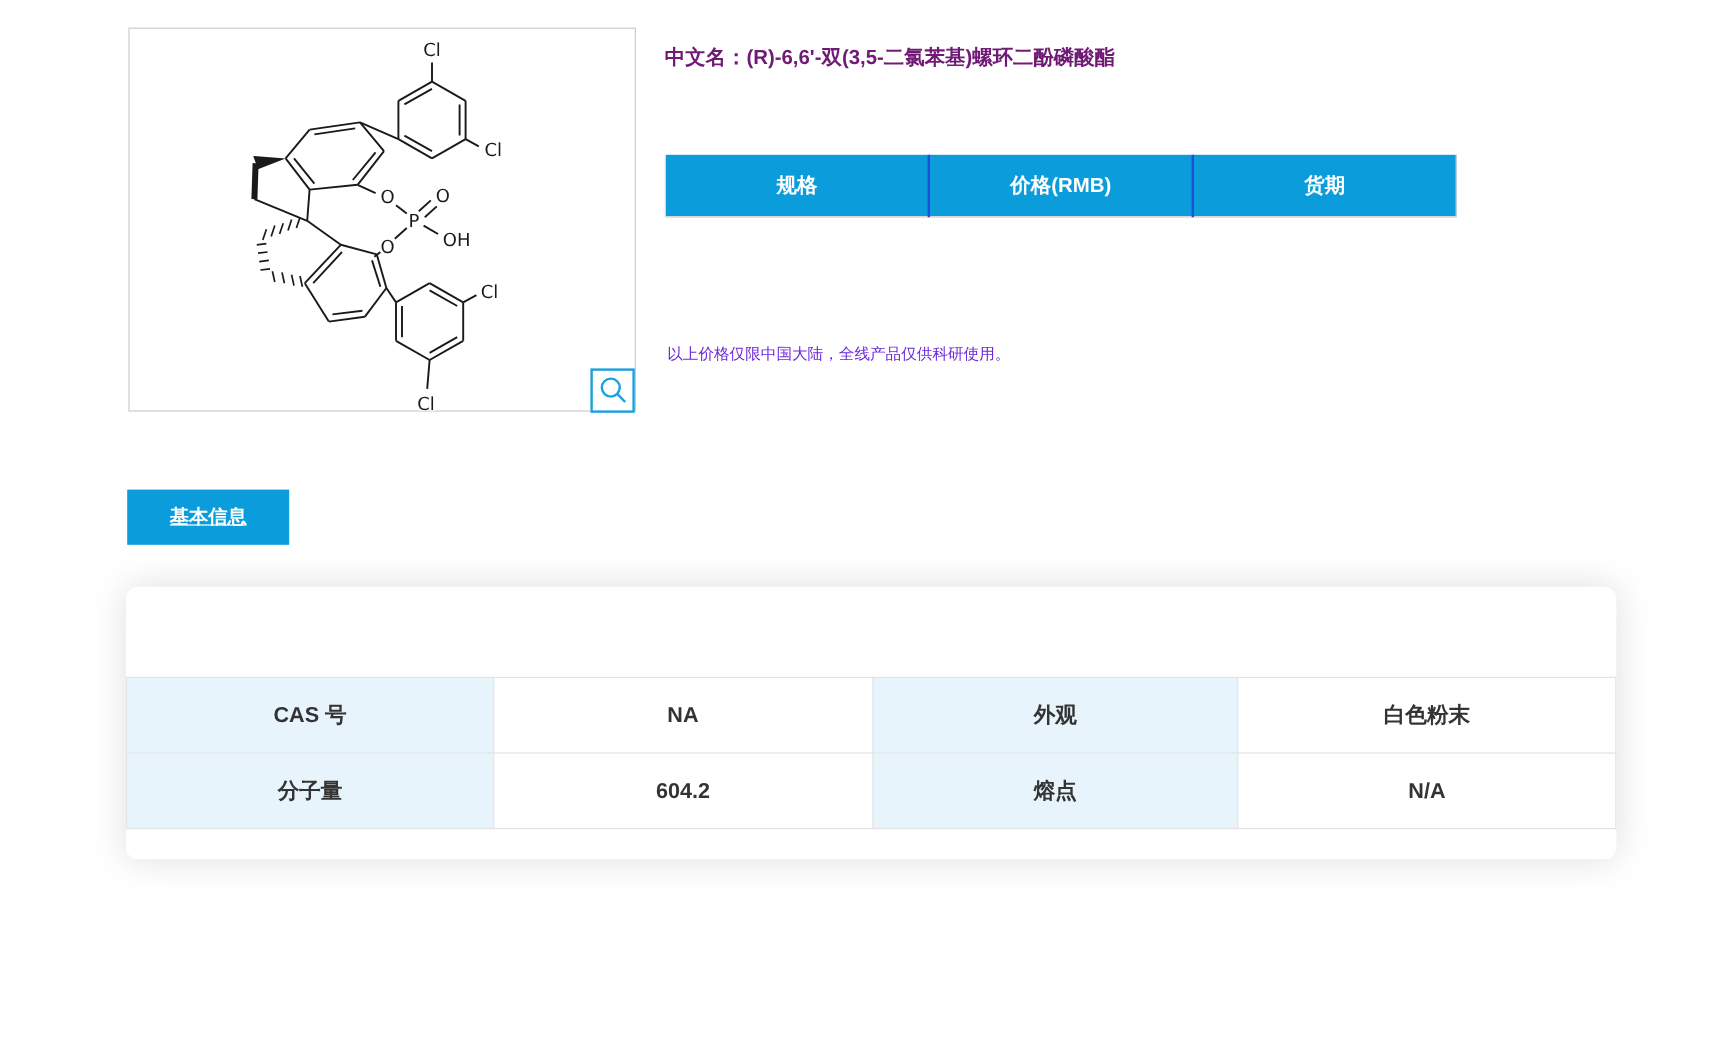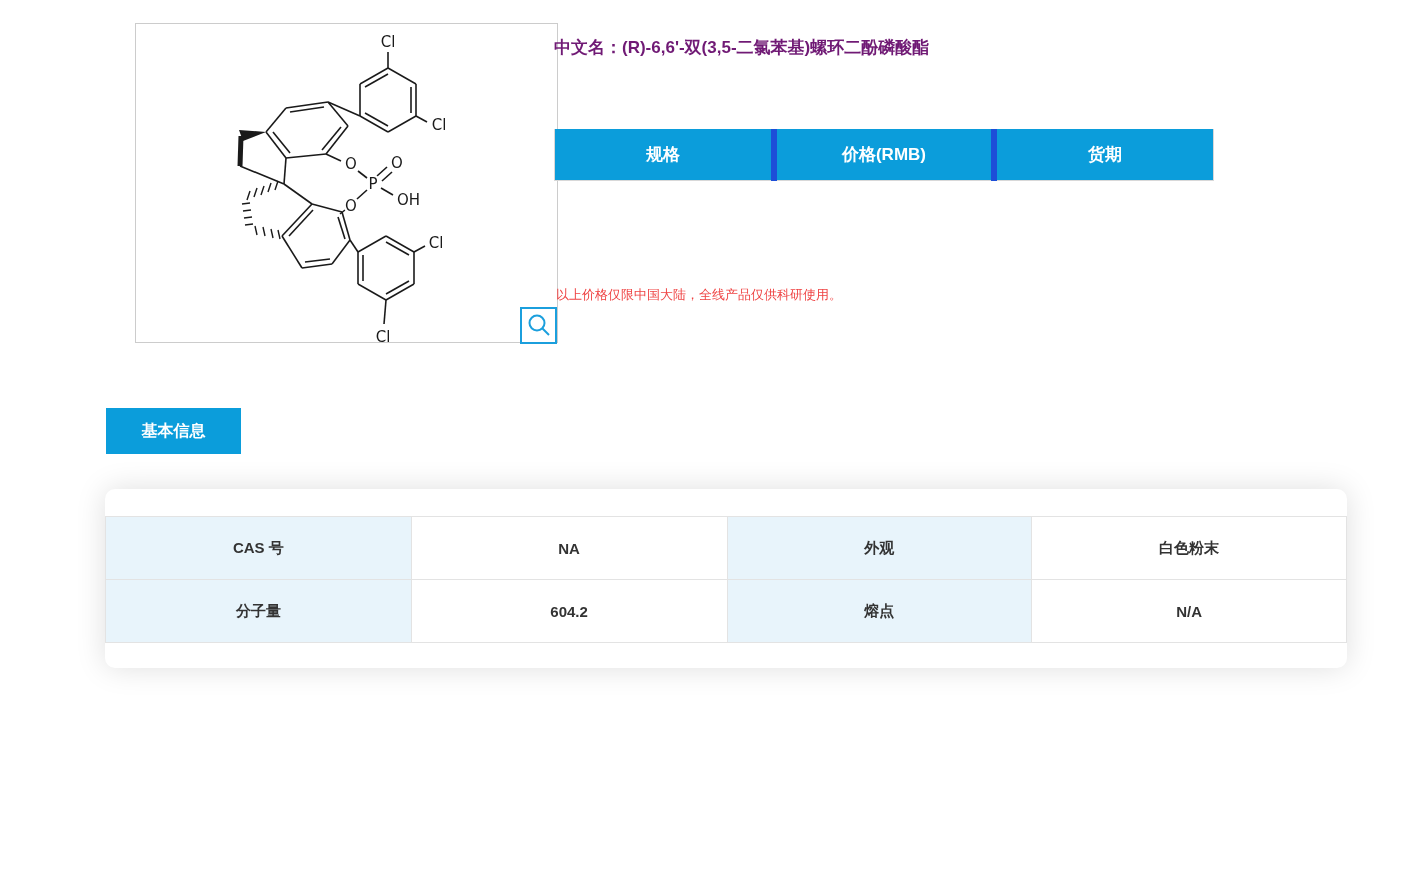--- a/index.html
+++ b/index.html
@@ -1,57 +1,57 @@
 <!DOCTYPE html>
 <html><head>
 <meta charset="utf-8">
 <style>
   html,body{margin:0;padding:0;background:#fff;}
   .page{position:relative;width:1425px;height:872px;background:#fff;overflow:hidden;
         font-family:"Liberation Sans","DejaVu Sans",sans-serif;color:#333;}
 
   
   .img-box{position:absolute;left:107px;top:23px;width:421px;height:318px;
-           border:1px solid #ccc;background:#fff;margin-left:28px;}
+           border:1px solid #ccc;background:#fff;}
   .mol{position:absolute;left:0;top:0;width:421px;height:318px;}
   .mol line,.mol polyline{stroke:#1a1a1a;stroke-width:1.6;fill:none;}
   .mol .hash{stroke-width:1.4;}
   .mol .bold{stroke-width:5;}
   .mol polygon{fill:#1a1a1a;}
   .mol text{font-family:"DejaVu Sans","Liberation Sans",sans-serif;font-size:15px;
             fill:#1a1a1a;stroke:#fff;stroke-width:4px;paint-order:stroke;}
   .zoom-btn{position:absolute;right:0px;bottom:-2px;width:37px;height:37px;background:#fff;
             border:2px solid #1b9fdd;padding:0;cursor:pointer;display:flex;
             align-items:center;justify-content:center;}
 
   
   .pname{position:absolute;left:554px;top:36px;font-size:17px;font-weight:600;color:#701a75;}
   .pcodes{position:absolute;left:554px;top:76px;font-size:17px;font-weight:600;color:#222;}
   .pcodes .gap{display:inline-block;width:24px;}
 
   table.price{position:absolute;left:554px;top:129px;width:660px;border-collapse:collapse;
               table-layout:fixed;font-size:17px;}
   table.price th{background:#0b9ddb;color:#fff;font-weight:700;height:49px;
-                 border-right:6px solid #1d4ed8;border-bottom:1px solid #d8d8d8;}
+                 border-right:2px solid #1d4ed8;border-bottom:1px solid #d8d8d8;}
   table.price th:last-child{border-right:1px solid #d8d8d8;}
   table.price td{height:50px;text-align:center;color:#333;background:#fff;
                  border:1px solid #d8d8d8;font-weight:400;}
   table.price{border-left:1px solid #d8d8d8;}
 
-  .note{position:absolute;left:556px;top:286px;font-size:13px;color:#ef4444;}
+  .note{position:absolute;left:556px;top:286px;font-size:13px;color:#6d28d9;}
 
   
   .tab{position:absolute;left:106px;top:408px;width:135px;height:46px;background:#0b9ddb;
        color:#fff;font-size:16px;font-weight:600;display:flex;align-items:center;
-       justify-content:center;cursor:pointer;}
+       justify-content:center;cursor:pointer;text-decoration:underline;}
 
   
   .card{position:absolute;left:105px;top:489px;width:1242px;background:#fff;
         border-radius:10px;box-shadow:0 0 30px rgba(0,0,0,0.13);padding:27px 0 25px 0;}
-  table.info{width:100%;border-collapse:collapse;font-size:15px;}
+  table.info{width:100%;border-collapse:collapse;font-size:18px;margin-top:48px;}
   table.info td{height:60px;text-align:center;border:1px solid #e3e3e3;font-weight:700;color:#333;}
   table.info td.lab{background:#e8f4fb;}
   table.info td.val{background:#fff;}
 </style>
 </head>
 <body>
 
 <div class="page">
 
   <div class="img-box">

